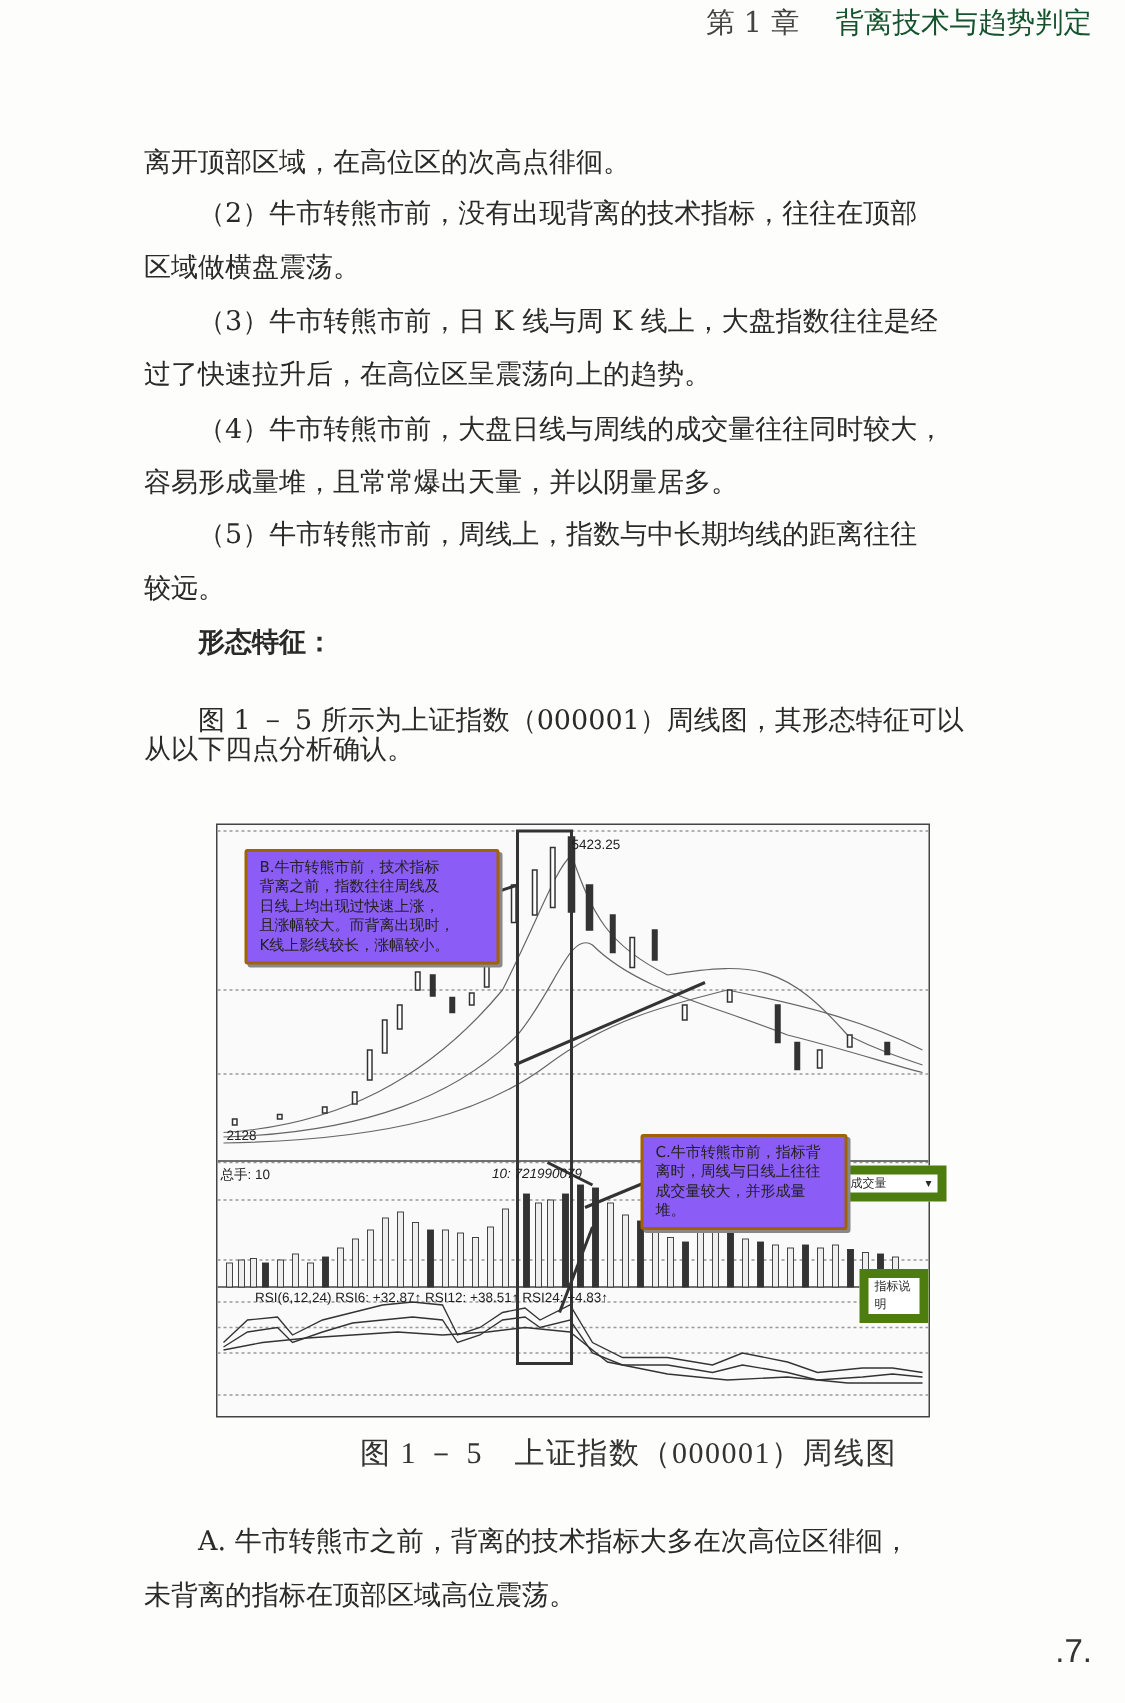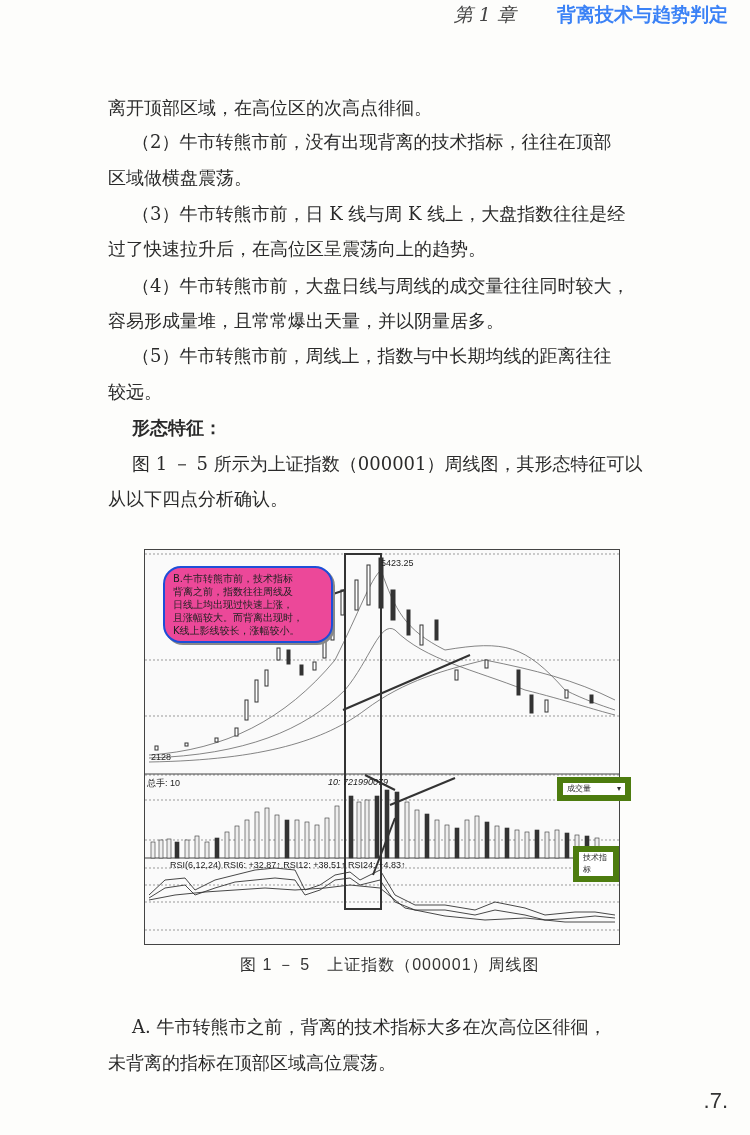--- a/index.html
+++ b/index.html
@@ -3,33 +3,33 @@
 <meta charset="utf-8">
 <style>
   html, body { margin: 0; padding: 0; }
   body {
     width: 750px; height: 1135px; background: #fdfdfb; position: relative; overflow: hidden;
     font-family: "DejaVu Serif", "Liberation Serif", serif; color: #2a2a2a;
   }
   .header {
     position: absolute; right: 22px; top: 2px; font-size: 19px; color: #444;
   }
-  .header .chap { margin-right: 35px; font-style: italic; }
-  .header .title { font-weight: bold; color: #3b82f6; }
-  .line { position: absolute; left: 108px; font-size: 18px; white-space: nowrap; }
+  .header .chap { margin-right: 18px; }
+  .header .title { font-weight: normal; color: #14532d; }
+  .line { position: absolute; left: 96px; font-size: 18px; white-space: nowrap; }
   .indent { left: 132px; }
   .bold { font-weight: bold; }
   .figure {
     position: absolute; left: 144px; top: 549px; width: 474px; height: 394px;
     border: 1px solid #444; background: #fafafa;
   }
-  .caption { position: absolute; left: 240px; top: 955px; font-size: 16px; font-family: Liberation Sans, sans-serif; color: #333; letter-spacing: 1px; }
+  .caption { position: absolute; left: 240px; top: 955px; font-size: 20px; font-family: Liberation Serif, serif; color: #333; letter-spacing: 1px; }
   .pagenum { position: absolute; right: 22px; top: 1088px; font-size: 22px; font-family: "Liberation Sans", sans-serif; color: #333; }
   .bubble {
-    position: absolute; background: #ec4899; border: 2px solid #1d4ed8; border-radius: 18px;
+    position: absolute; background: #8b5cf6; border: 2px solid #a16207; border-radius: 2px;
     font-family: "DejaVu Sans", sans-serif; font-size: 10px; line-height: 13px; color: #222;
     padding: 4px 8px; box-shadow: 2px 2px 0 #888; text-align: left;
   }
   .lbl { position: absolute; font-family: "Liberation Sans", sans-serif; font-size: 9px; color: #222; white-space: nowrap; }
   .btn { position: absolute; border: 6px solid #4d7c0f; background: #fff; font-family: "DejaVu Sans", sans-serif; font-size: 8px; padding: 0 4px; line-height: 12px; }
   svg { position: absolute; left: 0; top: 0; }
 </style>
 </head>
 <body>
 
@@ -41,21 +41,21 @@
 <div class="line" style="top:96px">离开顶部区域，在高位区的次高点徘徊。</div>
 <div class="line indent" style="top:130px">（2）牛市转熊市前，没有出现背离的技术指标，往往在顶部</div>
 <div class="line" style="top:166px">区域做横盘震荡。</div>
 <div class="line indent" style="top:202px">（3）牛市转熊市前，日 K 线与周 K 线上，大盘指数往往是经</div>
 <div class="line" style="top:237px">过了快速拉升后，在高位区呈震荡向上的趋势。</div>
 <div class="line indent" style="top:274px">（4）牛市转熊市前，大盘日线与周线的成交量往往同时较大，</div>
 <div class="line" style="top:309px">容易形成量堆，且常常爆出天量，并以阴量居多。</div>
 <div class="line indent" style="top:344px">（5）牛市转熊市前，周线上，指数与中长期均线的距离往往</div>
 <div class="line" style="top:380px">较远。</div>
 <div class="line indent bold" style="top:416px">形态特征：</div>
-<div class="line indent" style="top:452px">图 1 － 5 所示为上证指数（000001）周线图，其形态特征可以</div>
+<div class="line indent" style="top:468px">图 1 － 5 所示为上证指数（000001）周线图，其形态特征可以</div>
 <div class="line" style="top:487px">从以下四点分析确认。</div>
 
 <div class="figure">
   <svg width="474" height="394" viewBox="0 0 474 394">
 
     <g stroke="#999" stroke-dasharray="2,2" stroke-width="1">
       <line x1="0" y1="4" x2="474" y2="4"></line>
       <line x1="0" y1="110" x2="474" y2="110"></line>
       <line x1="0" y1="166" x2="474" y2="166"></line>
       <line x1="0" y1="225" x2="474" y2="225"></line>
@@ -174,30 +174,35 @@
   </svg>
 
   <div class="lbl" style="left:236px; top:8px;">5423.25</div>
   <div class="lbl" style="left:6px; top:202px;">2128</div>
   <div class="lbl" style="left:2px; top:227px;">总手: 10</div>
   <div class="lbl" style="left:183px; top:227px;font-style:italic;">10: 721990079</div>
   <div class="btn" style="left:412px; top:227px; width:54px;">
     <span>成交量</span>
     <span style="float:right">▾</span>
   </div>
-  <div class="btn" style="left:428px; top:296px;">技术指标</div>
+  <div class="btn" style="left:428px; top:296px;">指标说明</div>
   <div class="lbl" style="left:2px; top:310px;padding-left:23px;">RSI(6,12,24) RSI6: +32.87↑ RSI12: +38.51↑ RSI24: +4.83↑</div>
 
   <div class="bubble" style="left:18px; top:16px; width:150px;">
     <div>B.牛市转熊市前，技术指标</div>
     <div>背离之前，指数往往周线及</div>
     <div>日线上均出现过快速上涨，</div>
     <div>且涨幅较大。而背离出现时，</div>
     <div>K线上影线较长，涨幅较小。</div>
   </div>
+  <div class="bubble" style="left:282px; top:206px; width:118px;">
+    <div>C.牛市转熊市前，指标背</div>
+    <div>离时，周线与日线上往往</div>
+    <div>成交量较大，并形成量堆。</div>
+  </div>
 </div>
 
 <div class="caption">图 1 － 5　上证指数（000001）周线图</div>
 
 <div class="line indent" style="top:1015px">A. 牛市转熊市之前，背离的技术指标大多在次高位区徘徊，</div>
 <div class="line" style="top:1051px">未背离的指标在顶部区域高位震荡。</div>
 
 <div class="pagenum">.7.</div>
 
 </body></html>

